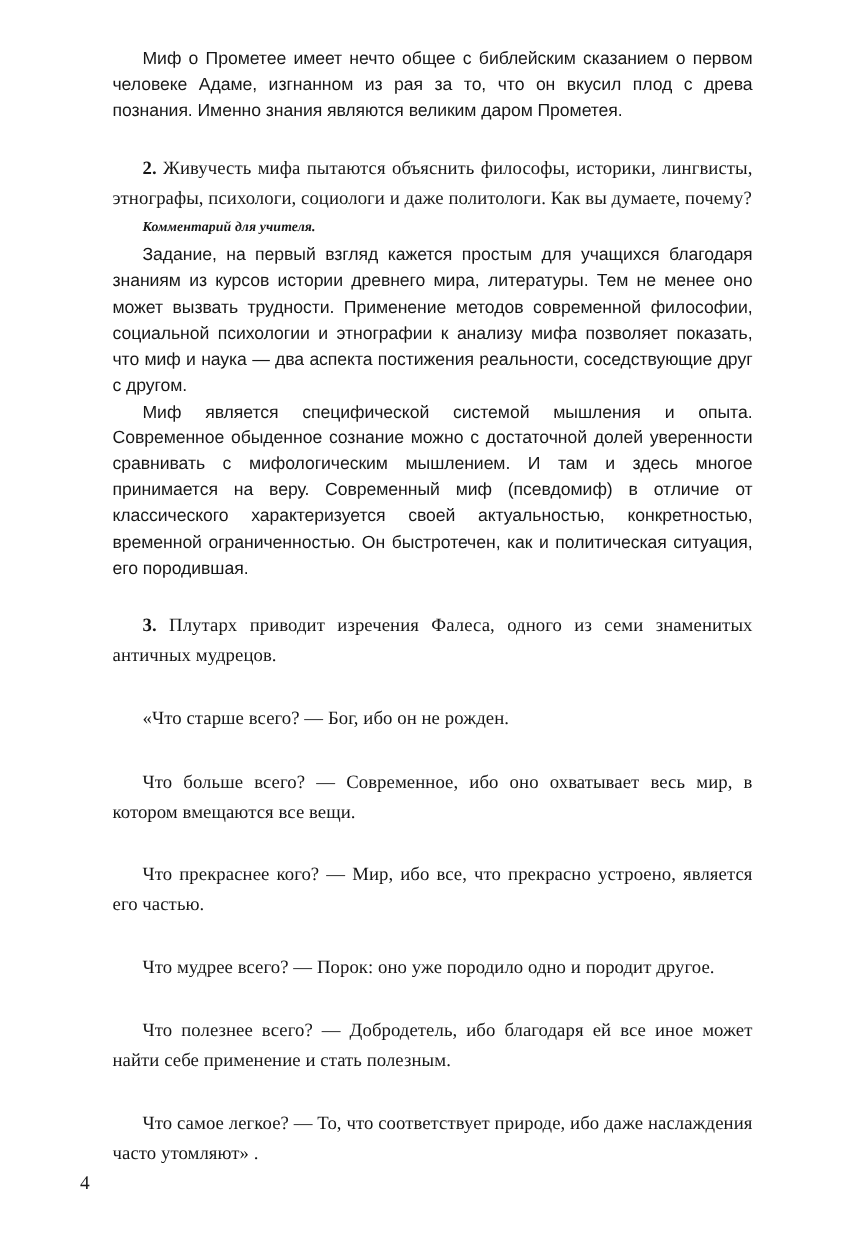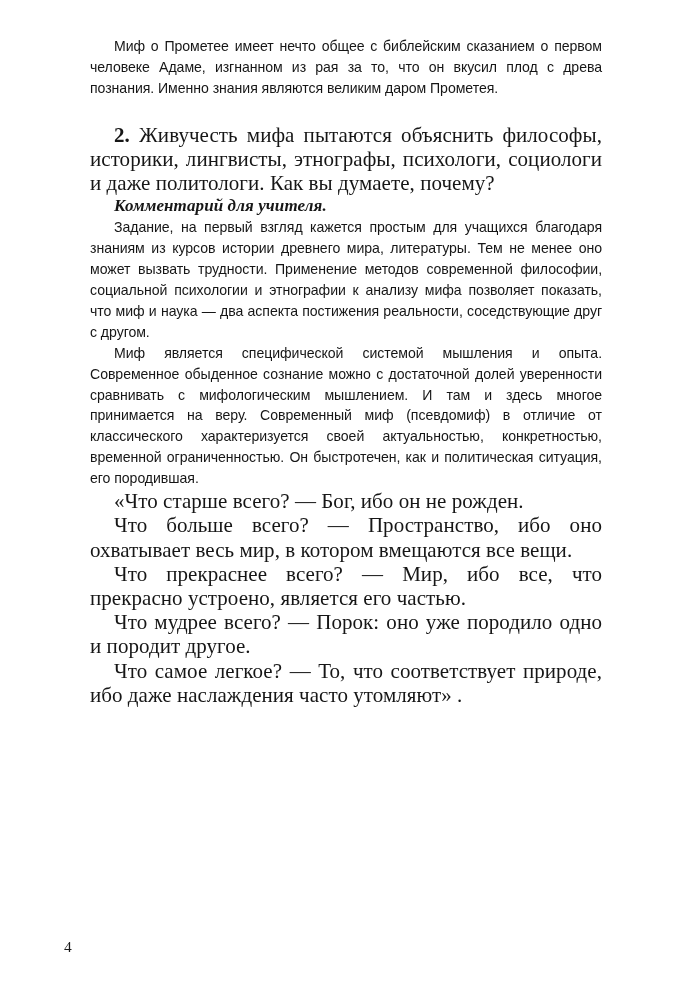--- a/index.html
+++ b/index.html
@@ -50,48 +50,49 @@
     font-family: "Liberation Sans", "DejaVu Sans", sans-serif;
     font-size: 14.1px;
     line-height: 20.9px;
     letter-spacing: -0.05px;
     word-spacing: 0px;
   }
 
   
   .serif {
     font-family: "Liberation Serif", "DejaVu Serif", serif;
-    font-size: 21px;
+    font-size: 15px;
     line-height: 24.2px;
     letter-spacing: 0.05px;
   }
 
   .indent {
     text-indent: 24px;
   }
 
   .gap-lg { margin-top: 24px; }
 
   .lead-num {
     font-weight: bold;
   }
 
   .comment-head {
     font-family: "Liberation Serif", "DejaVu Serif", serif;
-    font-size: 17px;
+    font-size: 11px;
     line-height: 22px;
     font-style: italic;
     font-weight: bold;
     text-indent: 24px;
     margin: 0;
     letter-spacing: 0.1px;
   }
 
   .qa-line {
     text-indent: 24px;
+    margin-top: 26px;
   }
 
   .page-number {
     position: absolute;
     left: 64px;
     top: 938px;
     font-family: "Liberation Serif", "DejaVu Serif", serif;
     font-size: 15.5px;
     color: #1a1a1a;
   }
@@ -106,23 +107,25 @@
 
     <p class="para serif indent block gap-lg"><span class="lead-num">2.</span> <span>Живучесть мифа пытаются объяснить философы, историки, лингвисты, этнографы, психологи, социологи и даже политологи. Как вы думаете, почему?</span></p>
 
 
     <p class="comment-head">Комментарий для учителя.</p>
 
     <p class="para sans indent block">Задание, на первый взгляд кажется простым для учащихся благодаря знаниям из курсов истории древнего мира, литературы. Тем не менее оно может вызвать трудности. Применение методов современной философии, социальной психологии и этнографии к анализу мифа позволяет показать, что миф и наука — два аспекта постижения реальности, соседствующие друг с другом.</p>
 
     <p class="para sans indent block">Миф является специфической системой мышления и опыта. Современное обыденное сознание можно с достаточной долей уверенности сравнивать с мифологическим мышлением. И там и здесь многое принимается на веру. Современный миф (псевдомиф) в отличие от классического характеризуется своей актуальностью, конкретностью, временной ограниченностью. Он быстротечен, как и политическая ситуация, его породившая.</p>
 
+    <p class="para serif indent block gap-lg"><span class="lead-num">3.</span> <span>Плутарх приводит изречения Фалеса, одного из семи знаменитых античных мудрецов.</span></p>
 
     <p class="para serif qa-line block">«Что старше всего? — Бог, ибо он не рожден.</p>
-    <p class="para serif qa-line block">Что больше всего? — Пространство, ибо оно охватывает весь мир, в котором вмещаются все вещи.</p>
-    <p class="para serif qa-line block">Что прекраснее всего? — Мир, ибо все, что прекрасно устроено, является его частью.</p>
+    <p class="para serif qa-line block">Что больше всего? — Современное, ибо оно охватывает весь мир, в котором вмещаются все вещи.</p>
+    <p class="para serif qa-line block">Что прекраснее кого? — Мир, ибо все, что прекрасно устроено, является его частью.</p>
     <p class="para serif qa-line block">Что мудрее всего? — Порок: оно уже породило одно и породит другое.</p>
+    <p class="para serif qa-line block">Что полезнее всего? — Добродетель, ибо благодаря ей все иное может найти себе применение и стать полезным.</p>
     <p class="para serif qa-line block">Что самое легкое? — То, что соответствует природе, ибо даже наслаждения часто утомляют» .</p>
 
   </div>
 
   <div class="page-number">4</div>
 </div>
 
 </body></html>

